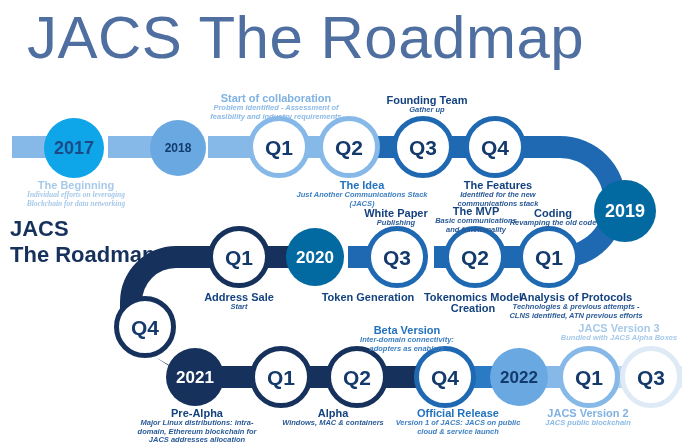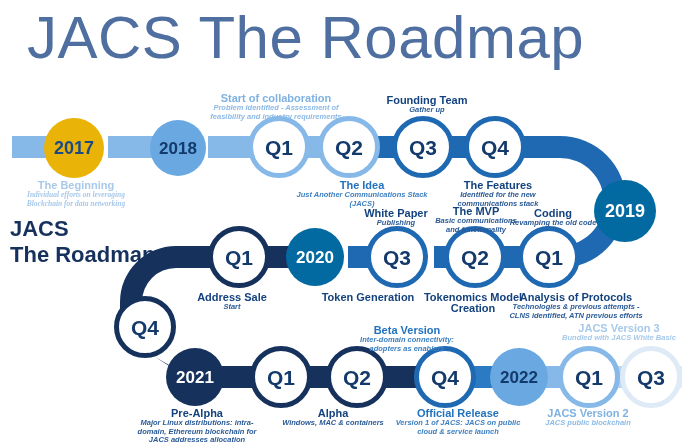--- a/index.html
+++ b/index.html
@@ -26,21 +26,21 @@
 
   
   .node{
     position:absolute;border-radius:50%;
     display:flex;align-items:center;justify-content:center;
     font-weight:700;box-sizing:border-box;
   }
   .node span{display:block;line-height:1;}
 
   
-  .n-fill-lightest{background:#eab308;color:#1d4a86;}
+  .n-fill-lightest{background:#0ea5e9;color:#1d4a86;}
   .n-fill-mid{background:#6aa8e2;color:#123a6b;}
   .n-fill-blue{background:#0369a1;color:#ffffff;}
   .n-fill-navy{background:#16325c;color:#ffffff;}
 
   
   .n-ring-blue{background:#ffffff;border:5px solid #1f69b3;color:#14396b;}
   .n-ring-light{background:#ffffff;border:5px solid #86b8e8;color:#14396b;}
   .n-ring-lightest{background:#ffffff;border:5px solid #dfeaf7;color:#14396b;}
   .n-ring-navy{background:#ffffff;border:5px solid #16325c;color:#14396b;}
 
@@ -90,21 +90,21 @@
 
   <div id="main-title">JACS The Roadmap</div>
   <div id="sub-title">
     <div>JACS</div>
     <div>The Roadmap</div>
   </div>
 
   <div class="node n-fill-lightest" style="left:44px;top:118px;width:60px;height:60px;font-size:18px;">
     <span>2017</span>
   </div>
-  <div class="node n-fill-mid" style="left:150px;top:120px;width:56px;height:56px;font-size:17px;">
+  <div class="node n-fill-mid" style="left:150px;top:120px;width:56px;height:56px;font-size:12px;">
     <span>2018</span>
   </div>
   <div class="node n-ring-light" style="left:248px;top:116px;width:62px;height:62px;font-size:21px;">
     <span>Q1</span>
   </div>
   <div class="node n-ring-light" style="left:318px;top:116px;width:62px;height:62px;font-size:21px;">
     <span>Q2</span>
   </div>
   <div class="node n-ring-blue" style="left:392px;top:116px;width:62px;height:62px;font-size:21px;">
     <span>Q3</span>
@@ -195,21 +195,21 @@
     <div class="hd">The MVP</div>
     <div class="sb" style="white-space:pre-line;">Basic communications
 and functionality</div>
   </div>
 
   <div class="cap c-navy" style="left:497px;top:208px;width:112px;">
     <div class="hd">Coding</div>
     <div class="sb" style="white-space:pre-line;">Revamping the old code</div>
   </div>
 
-  <div class="cap c-navy" style="left:179px;top:292px;width:106px;">
+  <div class="cap c-navy" style="left:186px;top:292px;width:106px;">
     <div class="hd">Address Sale</div>
     <div class="sb" style="white-space:pre-line;">Start</div>
   </div>
 
   <div class="cap c-navy" style="left:306px;top:292px;width:124px;">
     <div class="hd" style="white-space:pre-line;">Token Generation</div>
     <div class="sb" style="white-space:pre-line;"></div>
   </div>
 
   <div class="cap c-navy" style="left:414px;top:292px;width:118px;">
@@ -248,16 +248,16 @@
 cloud &amp; service launch</div>
   </div>
 
   <div class="cap c-lighter" style="left:524px;top:408px;width:128px;">
     <div class="hd">JACS Version 2</div>
     <div class="sb" style="white-space:pre-line;">JACS public blockchain</div>
   </div>
 
   <div class="cap c-light" style="left:553px;top:323px;width:132px;">
     <div class="hd">JACS Version 3</div>
-    <div class="sb" style="white-space:pre-line;">Bundled with JACS White Basic</div>
+    <div class="sb" style="white-space:pre-line;">Bundled with JACS Alpha Boxes</div>
   </div>
 
 </div>
 
 </body></html>

